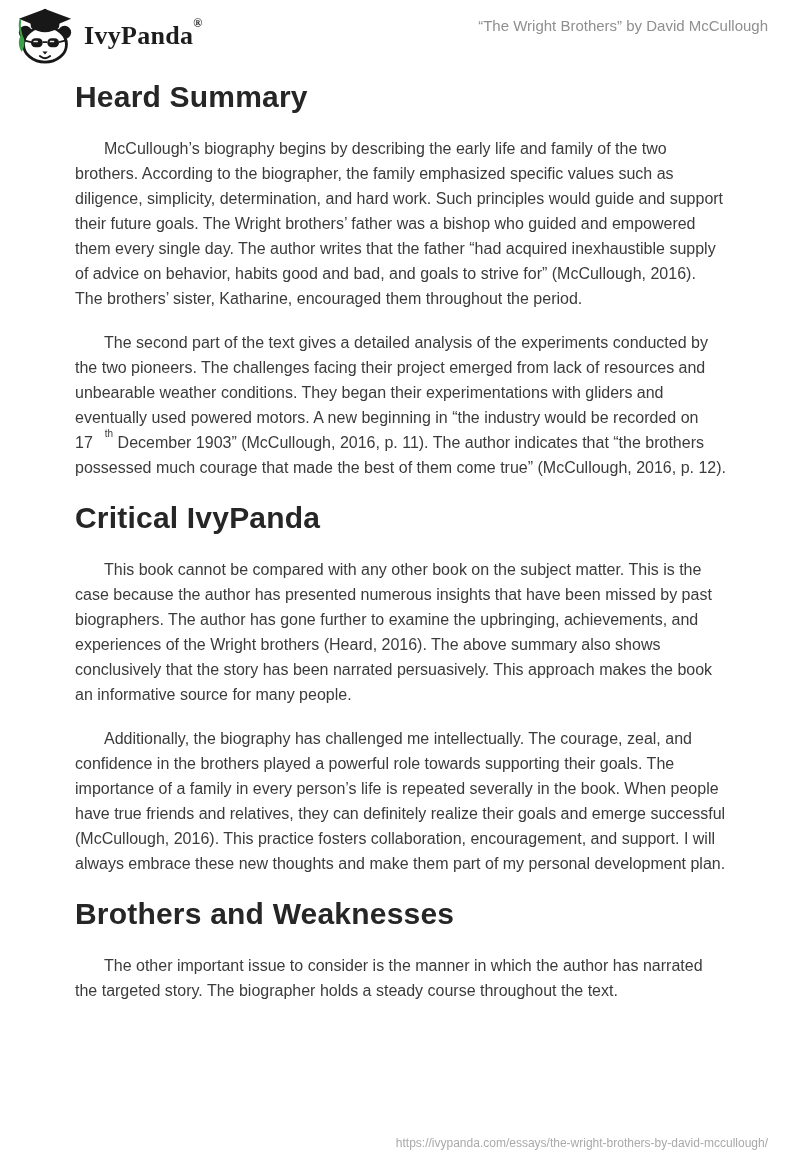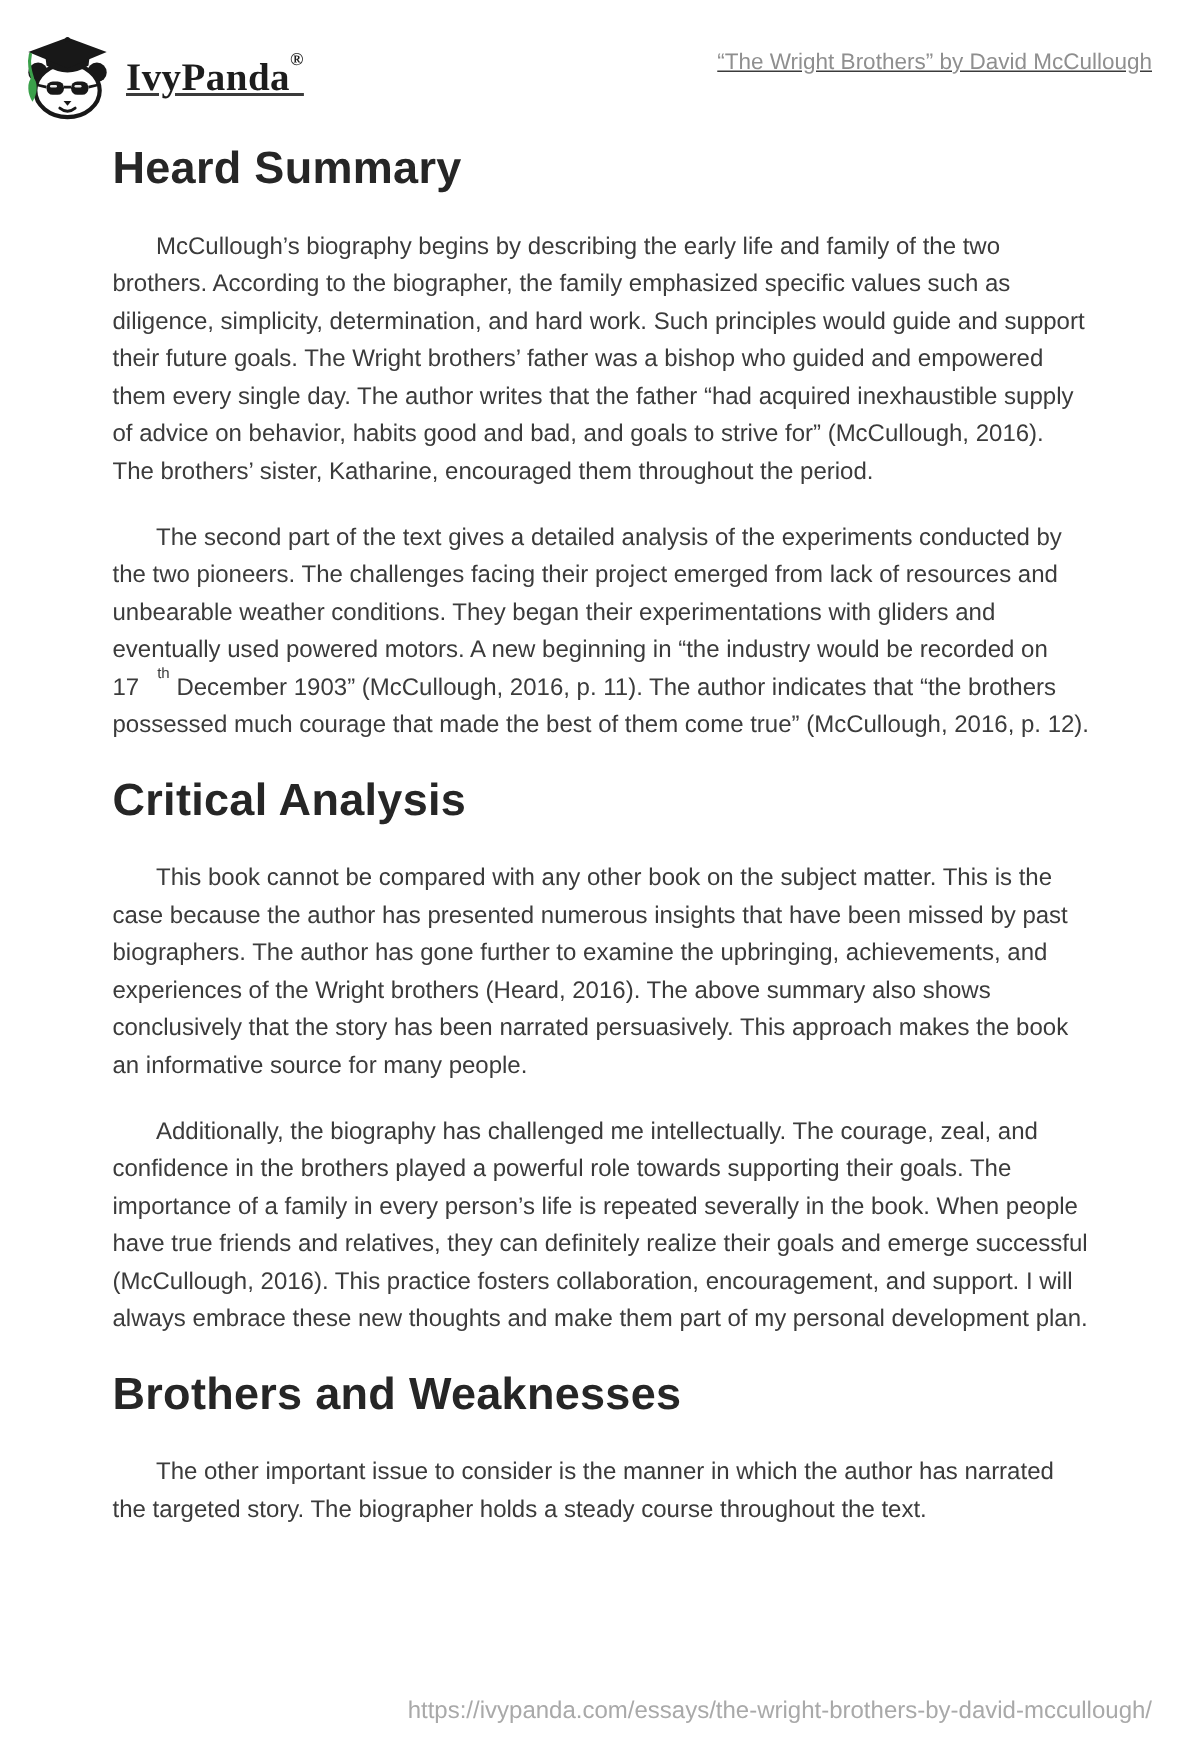--- a/index.html
+++ b/index.html
@@ -18,22 +18,21 @@
     background:var(--page-bg);
     font-family:"Liberation Sans", sans-serif;
     color:var(--body-text);
     position:relative;
     overflow:hidden;
   }
   .page-header{
     display:flex;
     justify-content:space-between;
     align-items:flex-start;
-    padding:24px 32px 0 14px;
-    text-decoration:underline;
+    padding:8px 32px 0 14px;
   }
   .brand{ display:flex; align-items:center; gap:8px; }
   .brand-text{
     font-family:"Liberation Serif", serif;
     font-weight:700;
     font-size:26px;
     color:#1d1d1d;
     letter-spacing:0.3px;
     white-space:nowrap;
   }
@@ -67,21 +66,21 @@
     font-size:10px;
     line-height:0;
     position:relative;
     top:-0.45em;
     padding-left:12px;
   }
   .page-footer{
     position:absolute;
     right:32px;
     bottom:10px;
-    font-size:16px;
+    font-size:12px;
     color:var(--footer-text);
   }
 </style>
 </head>
 <body>
 
 <header class="page-header">
   <div class="brand">
     <svg viewBox="0 0 66 60" width="62" height="56" aria-hidden="true">
 
@@ -113,21 +112,21 @@
   <div class="doc-title">“The Wright Brothers” by David McCullough</div>
 </header>
 
 <main>
   <h1>Heard Summary</h1>
 
   <p>McCullough’s biography begins by describing the early life and family of the two brothers. According to the biographer, the family emphasized specific values such as diligence, simplicity, determination, and hard work. Such principles would guide and support their future goals. The Wright brothers’ father was a bishop who guided and empowered them every single day. The author writes that the father “had acquired inexhaustible supply of advice on behavior, habits good and bad, and goals to strive for” (McCullough, 2016). The brothers’ sister, Katharine, encouraged them throughout the period.</p>
 
   <p><span>The second part of the text gives a detailed analysis of the experiments conducted by the two pioneers. The challenges facing their project emerged from lack of resources and unbearable weather conditions. They began their experimentations with gliders and eventually used powered motors. A new beginning in “the industry would be recorded on 17</span><sup>th</sup><span> December 1903” (McCullough, 2016, p. 11). The author indicates that “the brothers possessed much courage that made the best of them come true” (McCullough, 2016, p. 12).</span></p>
 
-  <h1>Critical Analysis</h1>
+  <h1>Critical IvyPanda</h1>
 
   <p>This book cannot be compared with any other book on the subject matter. This is the case because the author has presented numerous insights that have been missed by past biographers. The author has gone further to examine the upbringing, achievements, and experiences of the Wright brothers (Heard, 2016). The above summary also shows conclusively that the story has been narrated persuasively. This approach makes the book an informative source for many people.</p>
 
   <p>Additionally, the biography has challenged me intellectually. The courage, zeal, and confidence in the brothers played a powerful role towards supporting their goals. The importance of a family in every person’s life is repeated severally in the book. When people have true friends and relatives, they can definitely realize their goals and emerge successful (McCullough, 2016). This practice fosters collaboration, encouragement, and support. I will always embrace these new thoughts and make them part of my personal development plan.</p>
 
   <h1>Brothers and Weaknesses</h1>
 
   <p>The other important issue to consider is the manner in which the author has narrated the targeted story. The biographer holds a steady course throughout the text.</p>
 </main>
 

